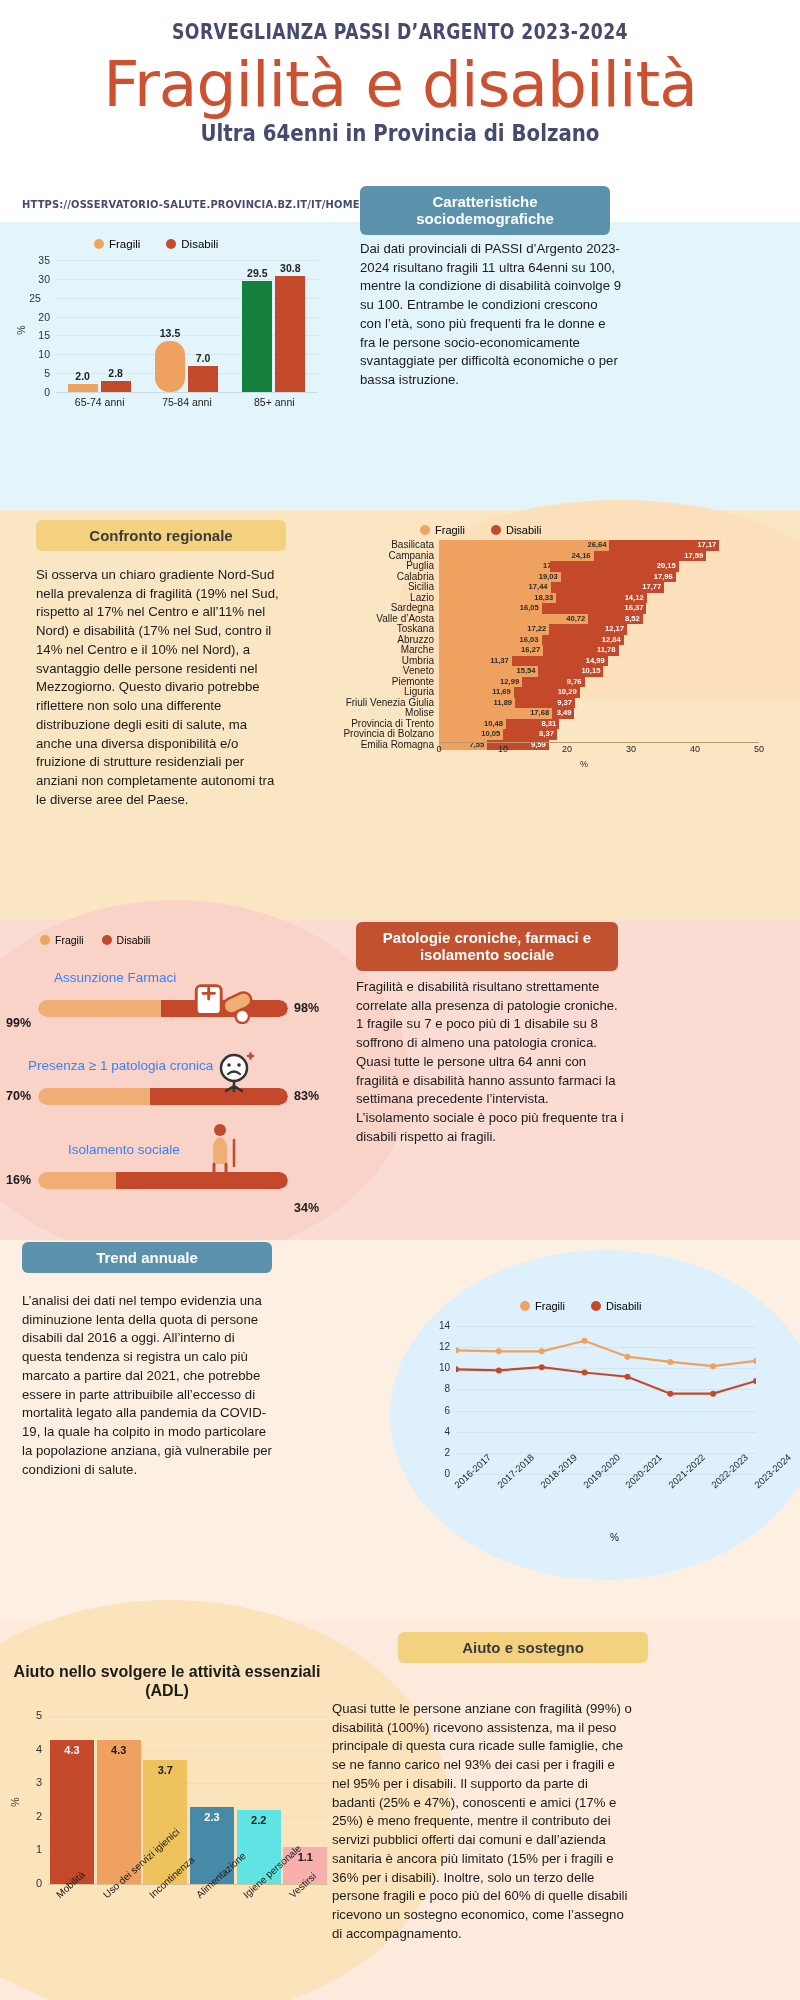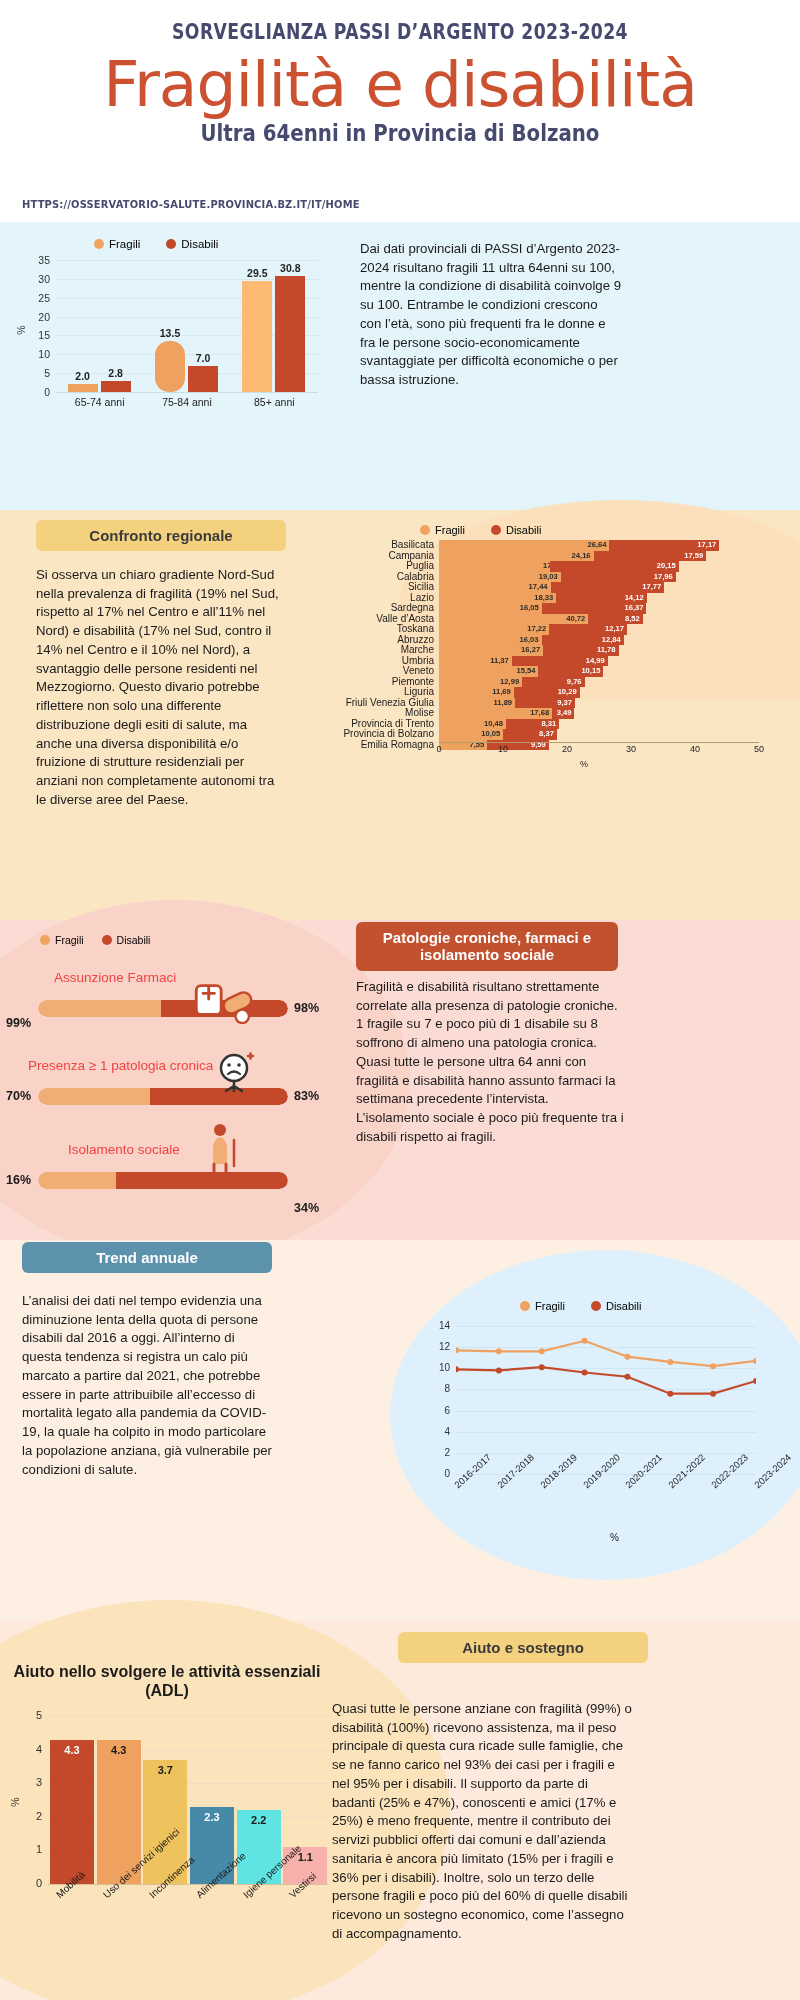--- a/index.html
+++ b/index.html
@@ -93,21 +93,21 @@
   .c2-val { position:absolute; right:3px; top:0; font-size:7.6px; font-weight:bold; line-height:10.5px; }
   .c2-val.fr { color:#2b2b2b; }
   .c2-val.di { color:#ffffff; }
   .c2-axis { position:absolute; left:109px; top:202px; width:320px; height:1px; background:#b89a6d; }
   .c2-tick { position:absolute; top:204px; font-size:9px; color:#222; transform:translateX(-50%); }
   .c2-xlabel { position:absolute; left:250px; top:219px; font-size:9px; color:#222; }
 
   
   .chart3 { position:absolute; left:6px; top:940px; width:330px; height:300px; }
   .c3-legend { position:absolute; left:34px; top:-6px; display:flex; gap:18px; font-size:10.5px; }
-  .c3-label { position:absolute; font-size:13.5px; color:#ef4444; white-space:nowrap; }
+  .c3-label { position:absolute; font-size:13.5px; color:#3b82f6; white-space:nowrap; }
   .c3-track { position:absolute; height:17px; border-radius:9px; background:#fdeeee; overflow:hidden; }
   .c3-fill-fr { position:absolute; left:0; top:0; height:17px; background:#f0ad74; border-radius:9px 0 0 9px; }
   .c3-fill-di { position:absolute; top:0; height:17px; background:#c4492b; border-radius:0 9px 9px 0; }
   .c3-pct-l { position:absolute; font-size:12.5px; font-weight:bold; color:#1b1b1b; }
   .c3-pct-r { position:absolute; font-size:12.5px; font-weight:bold; color:#1b1b1b; }
 
   
   .chart4 { position:absolute; left:420px; top:1300px; width:360px; height:270px; }
   .c4-legend { position:absolute; left:100px; top:0; display:flex; gap:26px; font-size:11px; }
   .c4-plot { position:absolute; left:36px; top:26px; width:300px; height:148px; }
@@ -148,20 +148,21 @@
   <div class="blob bg-blue1"></div>
   <div class="blob bg-peach"></div>
   <div class="blob bg-peach-round"></div>
   <div class="blob bg-pink"></div>
   <div class="blob bg-pink-circle"></div>
   <div class="blob bg-cream"></div>
   <div class="blob bg-blue2"></div>
   <div class="blob bg-bottom"></div>
   <div class="blob bg-bottom-circle"></div>
 
+  <div class="pill blue" style="left:360px; top:186px; width:250px;">Caratteristiche sociodemografiche</div>
   <div class="para" style="left:360px; top:240px; width:262px;">Dai dati provinciali di PASSI d’Argento 2023-2024 risultano fragili 11 ultra 64enni su 100, mentre la condizione di disabilità coinvolge 9 su 100. Entrambe le condizioni crescono con l’età, sono più frequenti fra le donne e fra le persone socio-economicamente svantaggiate per difficoltà economiche o per bassa istruzione.</div>
 
   <div class="chart1" id="chart1">
     <div class="c1-legend">
       <span class="lg">
           <i class="dot fr"></i>
           <span>Fragili</span>
         </span>
       <span class="lg">
           <i class="dot di"></i>
@@ -174,21 +175,21 @@
         <div class="c1-ylab" style="top: 132px;">0</div>
         <div class="c1-grid" style="top: 113.143px;"></div>
         <div class="c1-ylab" style="top: 113.143px;">5</div>
         <div class="c1-grid" style="top: 94.2857px;"></div>
         <div class="c1-ylab" style="top: 94.2857px;">10</div>
         <div class="c1-grid" style="top: 75.4286px;"></div>
         <div class="c1-ylab" style="top: 75.4286px;">15</div>
         <div class="c1-grid" style="top: 56.5714px;"></div>
         <div class="c1-ylab" style="top: 56.5714px;">20</div>
         <div class="c1-grid" style="top: 37.7143px;"></div>
-        <div class="c1-ylab" style="top: 37.7143px;">25</div>
+        <div class="c1-ylab" style="top: 37.7143px; text-align: center;">25</div>
         <div class="c1-grid" style="top: 18.8571px;"></div>
         <div class="c1-ylab" style="top: 18.8571px;">30</div>
         <div class="c1-grid" style="top: 0px;"></div>
         <div class="c1-ylab" style="top: 0px;">35</div>
         <div class="c1-group" style="left: 11.6667px; height: 132px;">
           <div class="c1-bar fr" style="height: 7.54286px; background: rgb(239, 161, 95);">
             <div class="v">2.0</div>
           </div>
           <div class="c1-bar di" style="height: 10.56px; background: rgb(196, 73, 43);">
             <div class="v">2.8</div>
@@ -196,21 +197,21 @@
         </div>
         <div class="c1-group" style="left: 99px; height: 132px;">
           <div class="c1-bar fr" style="height: 50.9143px; background: rgb(239, 161, 95); border-radius: 14px;">
             <div class="v">13.5</div>
           </div>
           <div class="c1-bar di" style="height: 26.4px; background: rgb(196, 73, 43);">
             <div class="v">7.0</div>
           </div>
         </div>
         <div class="c1-group" style="left: 186.333px; height: 132px;">
-          <div class="c1-bar fr" style="height: 111.257px; background: #fdba74;">
+          <div class="c1-bar fr" style="height: 111.257px; background: #15803d;">
             <div class="v">29.5</div>
           </div>
           <div class="c1-bar di" style="height: 116.16px; background: rgb(196, 73, 43);">
             <div class="v">30.8</div>
           </div>
         </div>
       </div>
     <div class="c1-axisline"></div>
   <div class="c1-cat" style="left: 42px; width: 87.3333px;">65-74 anni</div>
       <div class="c1-cat" style="left: 129.333px; width: 87.3333px;">75-84 anni</div>

